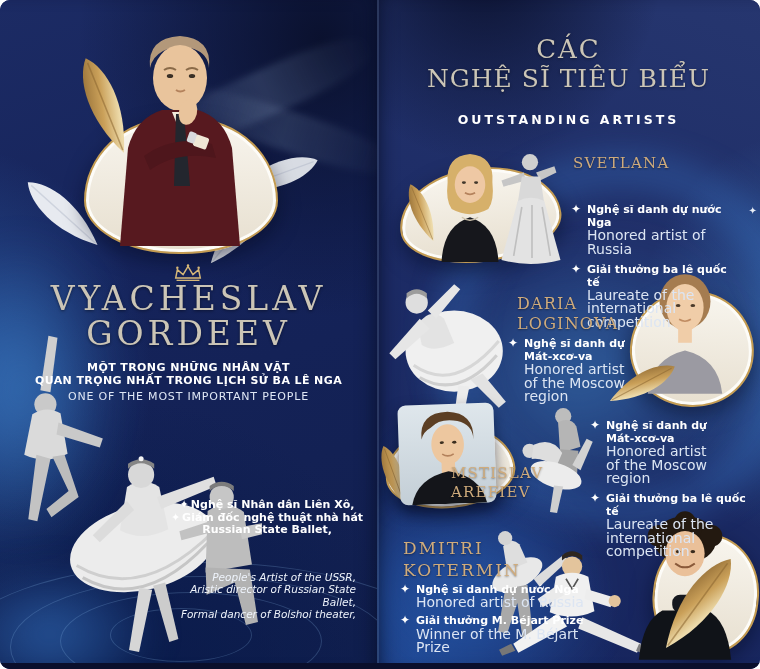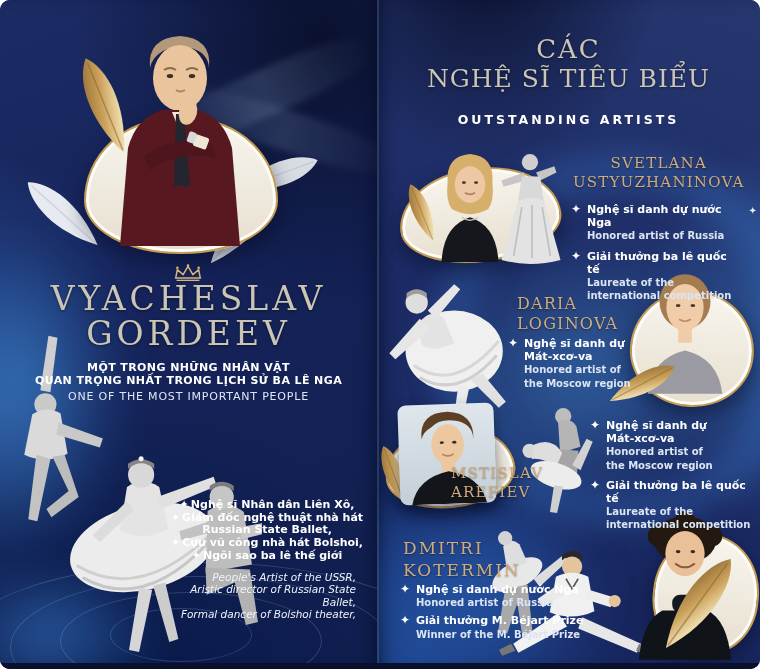--- a/index.html
+++ b/index.html
@@ -47,21 +47,21 @@
            text-shadow:0 1px 3px rgba(0,0,0,.4);}
   .r-sub{left:0;width:383px;text-align:center;font-weight:700;font-size:12.5px;
          letter-spacing:3px;color:#ffffff;z-index:6;}
 
   .aname{font-family:"DejaVu Serif","Liberation Serif",serif;font-size:15px;line-height:19px;
          letter-spacing:1.2px;color:#cfab7c;z-index:7;text-shadow:0 1px 2px rgba(0,0,0,.4);}
   .bullets{z-index:7;}
   .bullet{position:relative;padding-left:16px;margin-bottom:7px;}
   .bullet .star{position:absolute;left:0;top:-1px;font-size:12px;color:#ffffff;}
   .bullet .vi{font-weight:700;font-size:11px;line-height:13.2px;color:#ffffff;}
-  .bullet .en{font-weight:700;font-size:10px;line-height:13.2px;color:#dce5f3;}
+  .bullet .en{font-weight:400;font-size:14px;line-height:13.2px;color:#dce5f3;}
   .star-inline{font-size:11px;color:#ffffff;margin-right:2px;}
 
   .frame{position:absolute;background:linear-gradient(180deg,#f8f5ee,#e7dfcf);
          border:2px solid #c39b52;box-shadow:inset 0 0 0 3px #fdfcf8,0 8px 20px rgba(3,8,30,.5);}
   .photo-card{position:absolute;border-radius:8px;overflow:hidden;
               background:linear-gradient(180deg,#dfe7ec,#c3ced6);box-shadow:0 6px 14px rgba(3,8,30,.5);}
   .feather{position:absolute;pointer-events:none;}
   .sparkle-decor{position:absolute;font-size:10px;color:#e9eef7;z-index:8;}
   section{display:contents;}
 </style>
@@ -162,22 +162,20 @@
       <circle cx="230" cy="162" r="12" fill="#c6c6c6"></circle>
       <path d="M218,156 q12,-10 24,0 l0,-5 q-12,-8 -24,0 z" fill="#7c7c7c"></path>
       <path d="M218,186 l-30,10 2,9 30,-8 z" fill="#c2c2c2"></path>
       <path d="M248,192 l44,-8 1,9 -43,11 z" fill="#c9c9c9"></path>
       <path d="M214,232 l44,2 8,52 -12,3 -11,-42 -28,12 z" fill="#b2b2b2"></path>
     </svg>
 
     <div class="abs l-ach">
       <div class="row"><span class="star-inline">✦</span><span>Nghệ sĩ Nhân dân Liên Xô,</span></div>
       <div class="row"><span class="star-inline">✦</span><span>Giám đốc nghệ thuật nhà hát Russian State Ballet,</span></div>
-      <div class="row"><span class="star-inline">✦</span><span>Cựu vũ công nhà hát Bolshoi,</span></div>
-      <div class="row"><span class="star-inline">✦</span><span>Ngôi sao ba lê thế giới</span></div>
     </div>
     <div class="abs l-cred">
       <div>People's Artist of the USSR,</div>
       <div>Aristic director of Russian State Ballet,</div>
       <div>Formal dancer of Bolshoi theater,</div>
     </div>
 
     <div class="rip" style="left:110px;top:608px;width:140px;height:52px;"></div>
     <div class="rip" style="left:60px;top:592px;width:260px;height:96px;"></div>
     <div class="rip" style="left:10px;top:576px;width:380px;height:140px;"></div>
@@ -213,21 +211,20 @@
       <svg class="abs" viewBox="0 0 72 112" style="left:118px;top:150px;width:74px;height:114px;z-index:4;">
         <circle cx="34" cy="12" r="8" fill="#cfcfcf"></circle>
         <path d="M28,22 L6,30 l2,6 L30,30 Z" fill="#c6c6c6"></path>
         <path d="M40,22 L58,16 l2,6 L44,30 Z" fill="#c6c6c6"></path>
         <path d="M26,26 L44,26 L48,52 L22,52 Z" fill="#d9d9d9"></path>
         <path d="M22,50 Q35,44 48,50 L64,108 Q34,116 6,108 Z" fill="#e3e3e3"></path>
         <path d="M26,56 L18,104 M36,54 L36,106 M46,56 L54,104" stroke="#bfbfbf" stroke-width="1.6" fill="none"></path>
       </svg>
       <div class="abs aname" style="left:196px;top:154px;text-align:center;">
         <div>SVETLANA</div>
-        <div>USTYUZHANINOVA</div>
       </div>
       <div class="abs bullets" style="left:194px;top:203px;width:172px;">
         <div class="bullet">
           <span class="star">✦</span>
           <div class="vi">Nghệ sĩ danh dự nước Nga</div>
           <div class="en">Honored artist of Russia</div>
         </div>
         <div class="bullet">
           <span class="star">✦</span>
           <div class="vi">Giải thưởng ba lê quốc tế</div>

